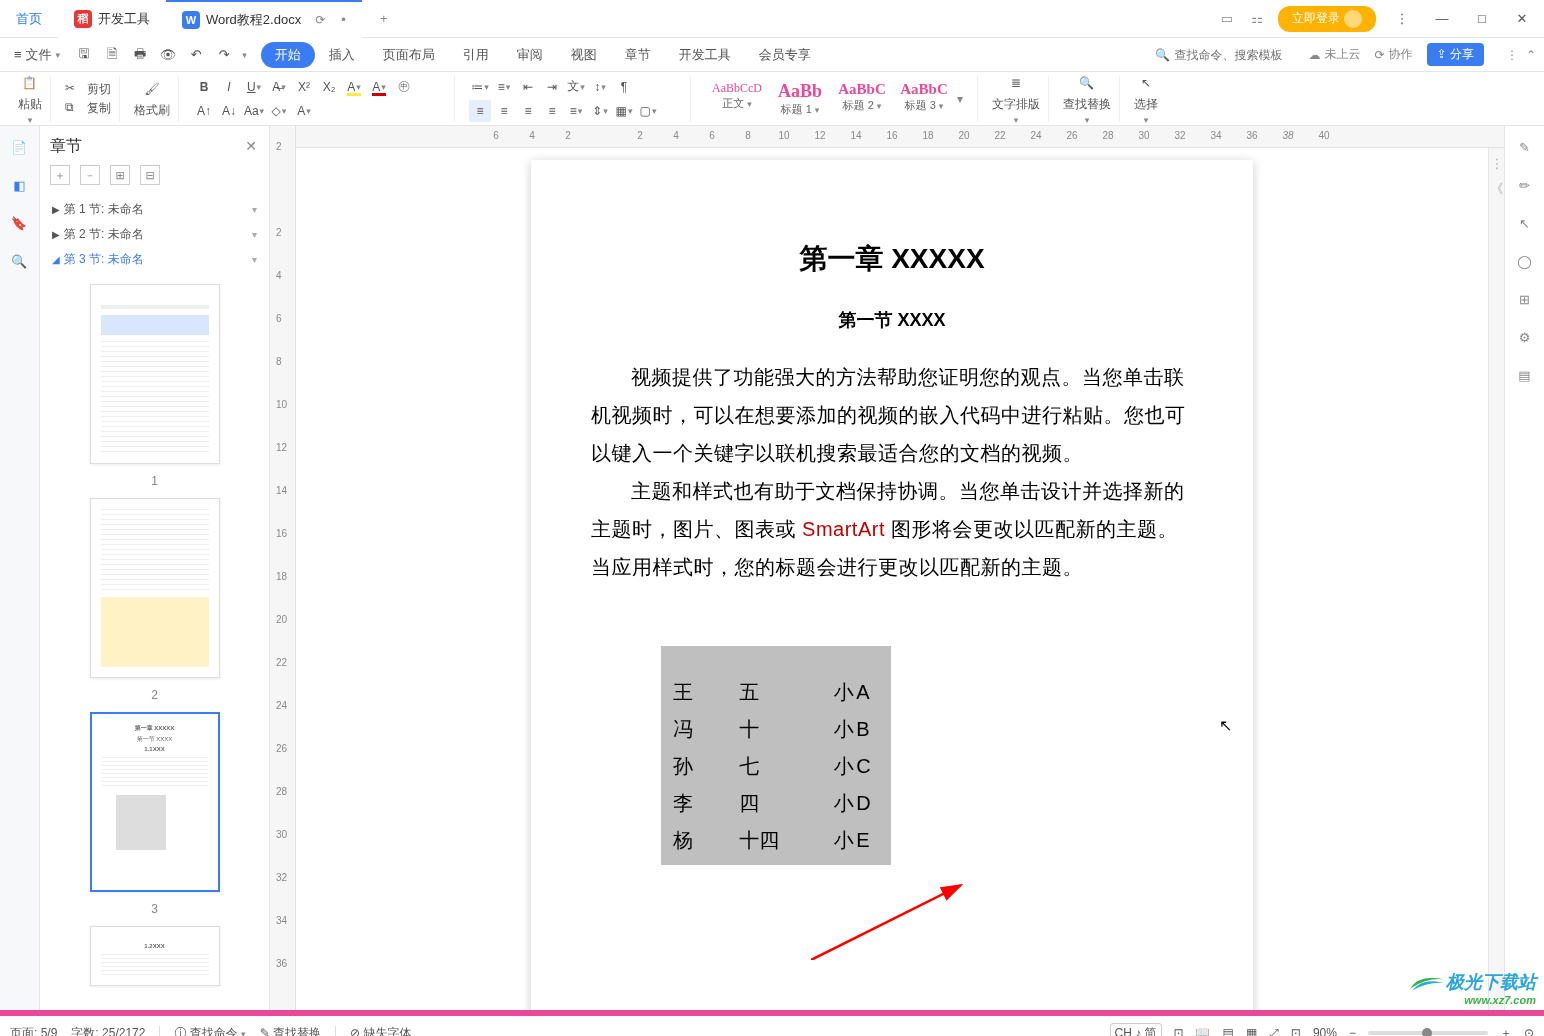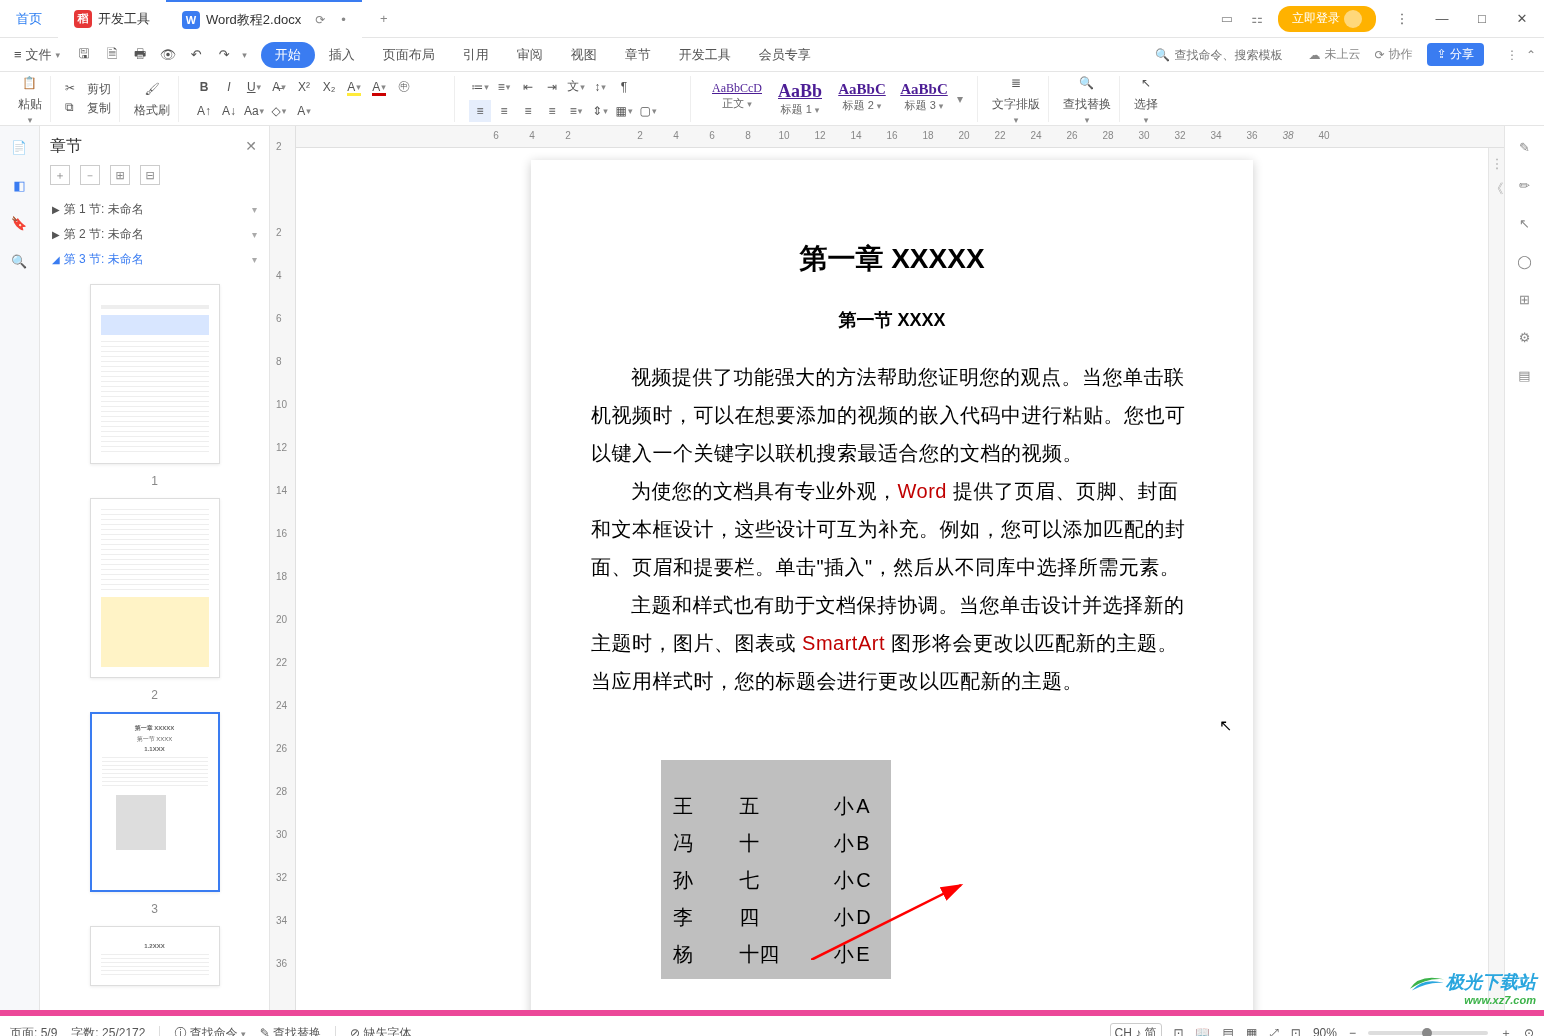--- a/index.html
+++ b/index.html
@@ -46,21 +46,21 @@
 .smallrow { display:flex;align-items:center;gap:6px; }
 .smallrow .ic { width:16px;height:16px;color:#555;}
 .font-row { display:flex;align-items:center;gap:3px;}
 .fmt-btn { width:22px;height:22px;display:flex;align-items:center;justify-content:center;cursor:pointer;color:#555;border:1px solid transparent;}
 .drop { display:flex;align-items:center;}
 .drop .car { font-size:9px;color:#888;margin-left:1px;}
 .highlight-A { position:relative;}
 .color-bar { position:absolute;bottom:1px;left:3px;width:14px;height:3px;}
 .para-row { display:flex;align-items:center;gap:2px;}
 .style-item { display:flex;flex-direction:column;align-items:center;border:1px solid transparent;padding:2px 6px;cursor:pointer;min-width:62px;}
-.style-prev { font-family:"Times New Roman",serif;color:#4c1d95;text-decoration:underline;}
+.style-prev { font-family:"Times New Roman",serif;color:#ec4899;}
 .style-label { font-size:11px;color:#666;}
 .style-car { width:12px;color:#888;cursor:pointer;}
 
 
 .body { display:flex; height:calc(1036px - 38px - 34px - 54px - 26px); }
 
 .leftrail { width:40px; background:#f7f8fa;border-right:1px solid #e5e5e5;display:flex;flex-direction:column;align-items:center;padding-top:10px;gap:16px;}
 .leftrail .ic { width:22px;height:22px;color:#888;cursor:pointer;display:flex;align-items:center;justify-content:center;}
 .leftrail .ic.active { color:#3a7cf1;}
 
@@ -406,21 +406,20 @@
         <span class="num" style="left: 956px;">36</span>
         <span class="num" style="left: 992px; font-style: italic;">38</span>
         <span class="num" style="left: 1028px;">40</span>
       </div>
     <div class="canvas-inner">
       <div class="canvas">
         <div class="page">
           <h1>第一章  XXXXX</h1>
           <h2>第一节  XXXX</h2>
           <p>视频提供了功能强大的方法帮助您证明您的观点。当您单击联机视频时，可以在想要添加的视频的嵌入代码中进行粘贴。您也可以键入一个关键字以联机搜索最适合您的文档的视频。</p>
-          <p><span>为使您的文档具有专业外观，</span><span class="redw">Word</span><span> 提供了页眉、页脚、封面和文本框设计，这些设计可互为补充。例如，您可以添加匹配的封面、页眉和提要栏。单击"插入"，然后从不同库中选择所需元素。</span></p>
           <p><span>主题和样式也有助于文档保持协调。当您单击设计并选择新的主题时，图片、图表或 </span><span class="redw">SmartArt</span><span> 图形将会更改以匹配新的主题。当应用样式时，您的标题会进行更改以匹配新的主题。</span></p>
           <div class="table-box" id="doc-table">
               <div class="row">
                 <span class="c1">王</span>
                 <span class="c2">五</span>
                 <span class="c3">小</span>
                 <span class="c4">A</span>
               </div>
               <div class="row">
                 <span class="c1">冯</span>

